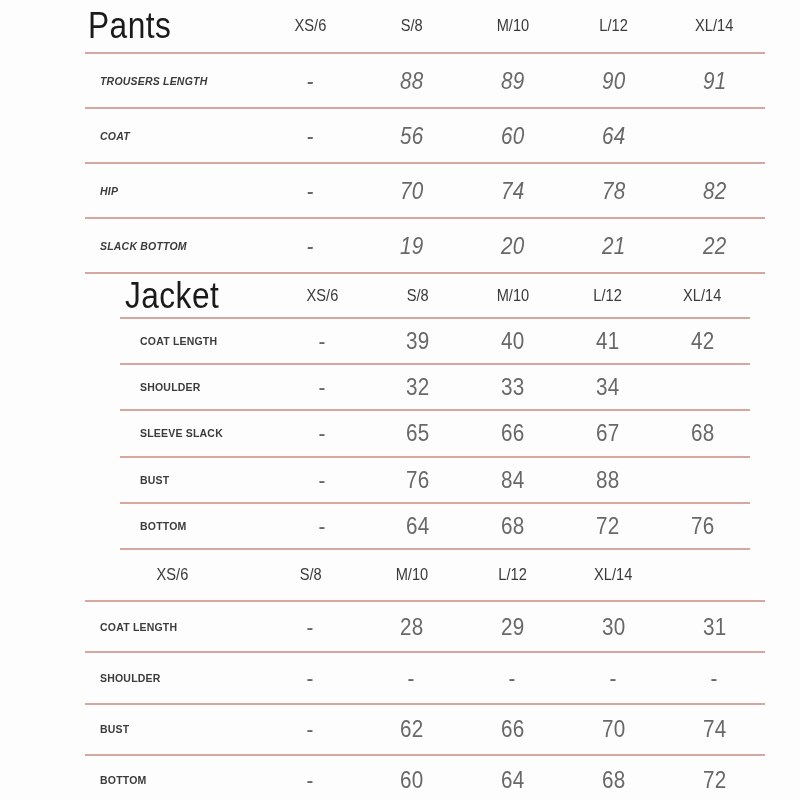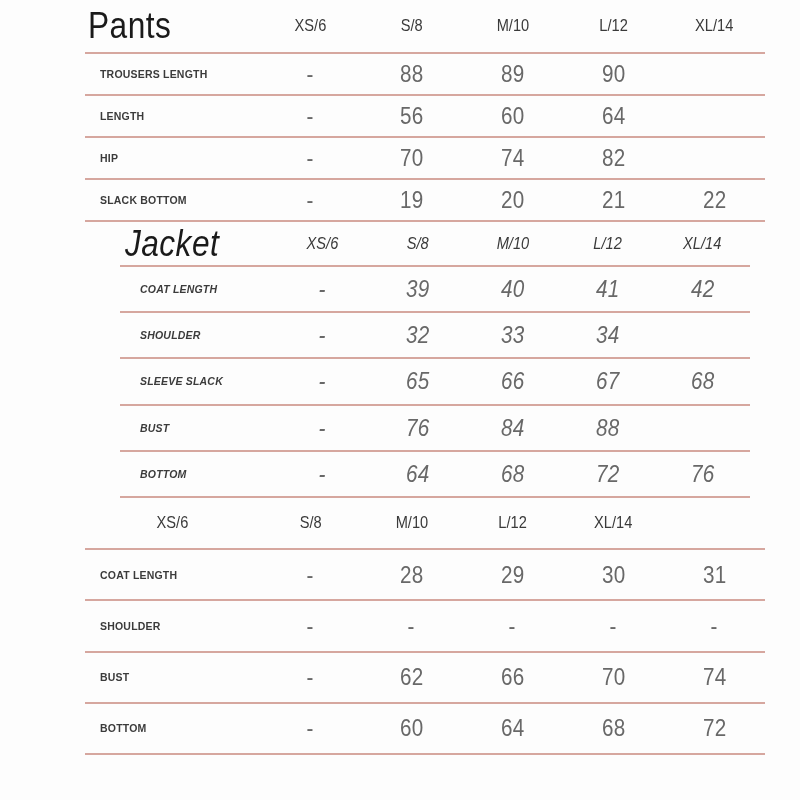--- a/index.html
+++ b/index.html
@@ -24,24 +24,24 @@
     display: grid;
     align-items: center;
     border-bottom: 2px solid var(--divider);
   }
 
   
   .t-wide { width: 680px; margin-left: 60px; }
   .t-wide .title-row, .t-wide .trow { grid-template-columns: 175px repeat(5, 1fr); }
   
   .t-inset { width: 630px; margin-left: 95px; }
-  .t-inset .title-row, .t-inset .trow { grid-template-columns: 155px repeat(5, 1fr); font-style: italic; }
+  .t-inset .title-row, .t-inset .trow { grid-template-columns: 155px repeat(5, 1fr); }
 
   .pants  .title-row { height: 54px; }
-  .pants  .trow      { height: 42px; }
+  .pants  .trow      { height: 55px; font-style: italic; }
   .jacket .title-row { height: 45px; }
   .jacket .trow      { height: 46.2px; }
   .bra    .title-row { height: 52px; }
   .bra    .trow      { height: 51.3px; }
 
   .title-cell { white-space: nowrap; padding-left: 3px; }
   .t-inset .title-cell { padding-left: 5px; }
   .bra .title-cell { padding-left: 0; }
 
   .title {
@@ -109,33 +109,35 @@
         <div class="hcell"><span class="cond">L/12</span></div>
         <div class="hcell"><span class="cond">XL/14</span></div>
       </div>
     <div class="tbody">
         <div class="trow">
           <div class="lcell">TROUSERS LENGTH</div>
           <div class="vcell"><span class="cond">-</span></div>
           <div class="vcell"><span class="cond">88</span></div>
           <div class="vcell"><span class="cond">89</span></div>
           <div class="vcell"><span class="cond">90</span></div>
-        </div>
-        <div class="trow">
-          <div class="lcell">LENGTH</div>
+          <div class="vcell"><span class="cond">91</span></div>
+        </div>
+        <div class="trow">
+          <div class="lcell">COAT</div>
           <div class="vcell"><span class="cond">-</span></div>
           <div class="vcell"><span class="cond">56</span></div>
           <div class="vcell"><span class="cond">60</span></div>
           <div class="vcell"><span class="cond">64</span></div>
         </div>
         <div class="trow">
           <div class="lcell">HIP</div>
           <div class="vcell"><span class="cond">-</span></div>
           <div class="vcell"><span class="cond">70</span></div>
           <div class="vcell"><span class="cond">74</span></div>
+          <div class="vcell"><span class="cond">78</span></div>
           <div class="vcell"><span class="cond">82</span></div>
         </div>
         <div class="trow">
           <div class="lcell">SLACK BOTTOM</div>
           <div class="vcell"><span class="cond">-</span></div>
           <div class="vcell"><span class="cond">19</span></div>
           <div class="vcell"><span class="cond">20</span></div>
           <div class="vcell"><span class="cond">21</span></div>
           <div class="vcell"><span class="cond">22</span></div>
         </div>

